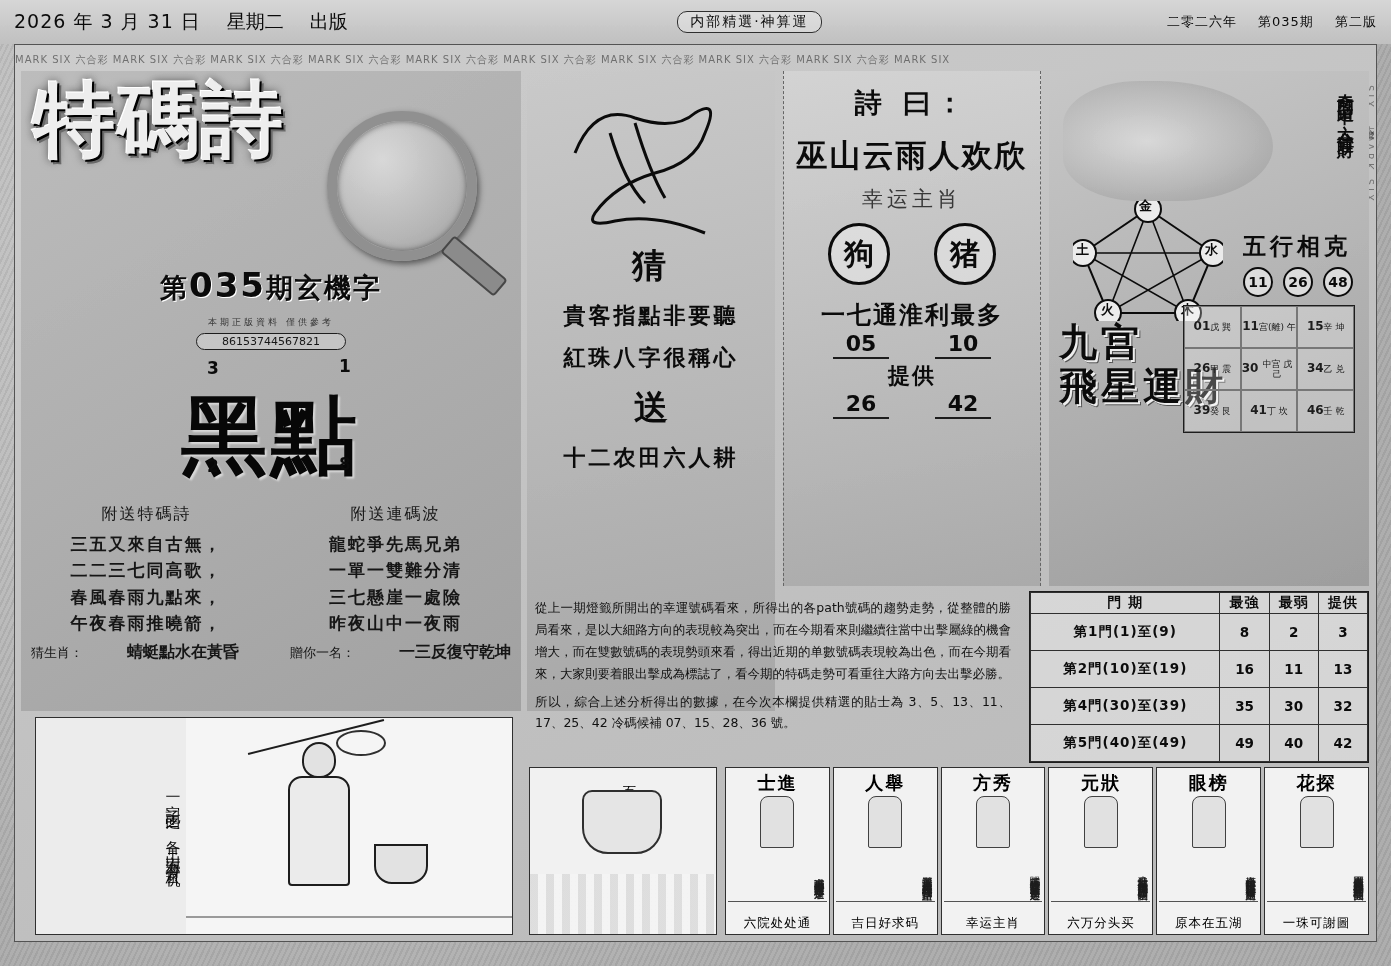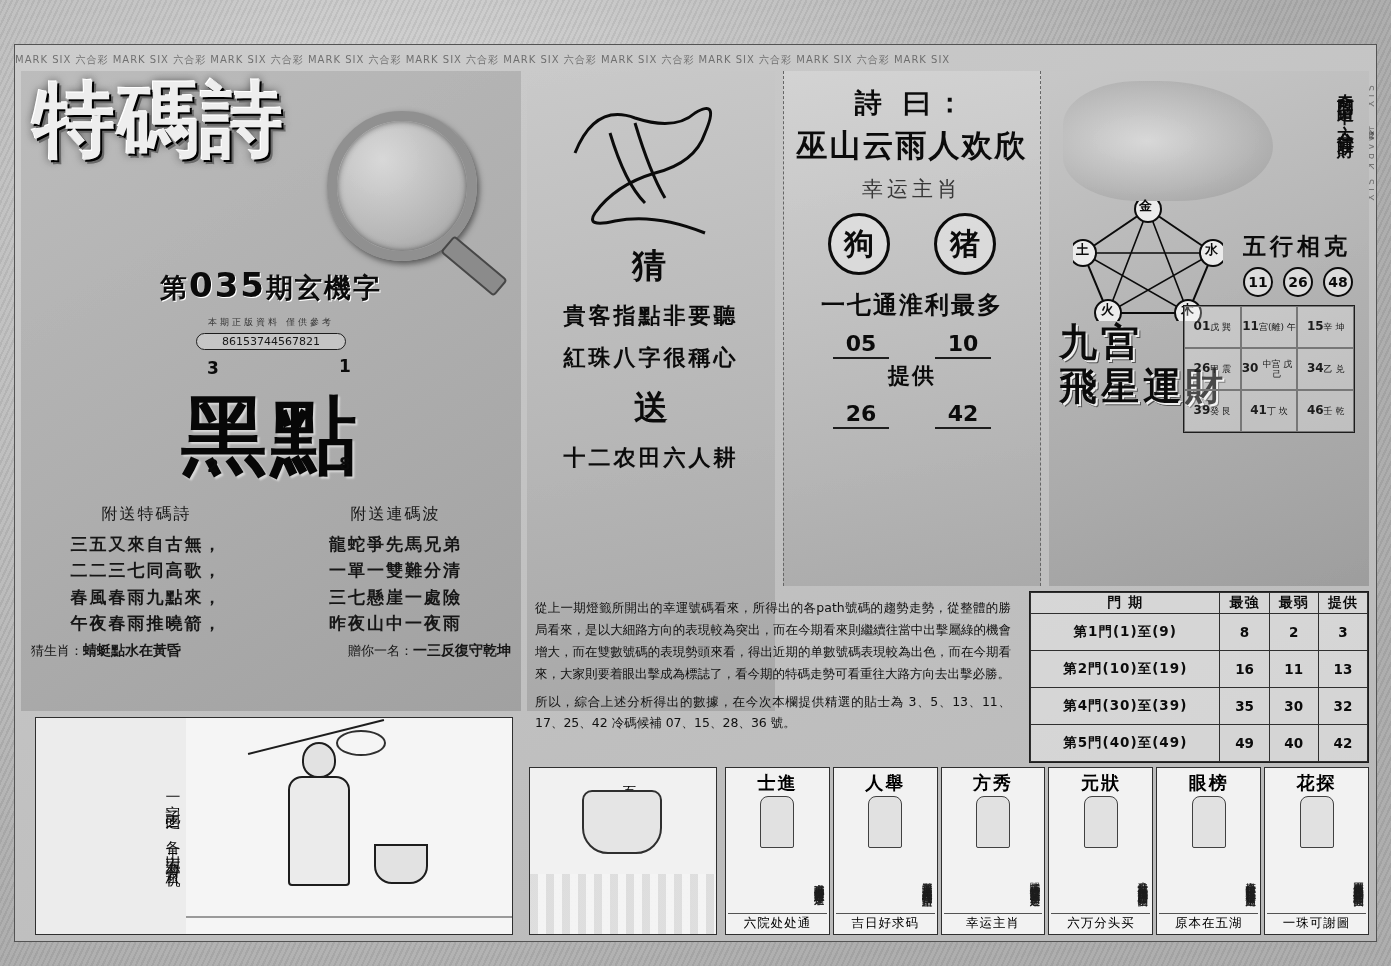--- a/index.html
+++ b/index.html
@@ -116,21 +116,21 @@
   .n8 { left:318px; top:102px; }
 
   .two-col { display:flex; padding:0 8px; gap:14px; margin-top:2px; }
   .two-col .blk { flex:1; text-align:center; }
   .blk .hd { font-size:16px; letter-spacing:2px; margin-bottom:6px; }
   .blk .ln { font-size:17px; letter-spacing:2px; line-height:1.55; font-weight:bold; }
   .bottom-note {
     display:flex; justify-content:space-between; align-items:center;
     padding:6px 10px 0 10px; font-size:13px;
   }
-  .bottom-note b { font-size:14px; }
+  .bottom-note b { font-size:16px;margin-left:44px; }
 
   
   .pic-panel {
     position:absolute; left:20px; top:672px; width:478px; height:218px;
     border:1px solid #333; background:#e7e7e7;
     display:flex;
   }
   .pic-panel .verse {
     width:150px; padding:8px 4px; display:flex; gap:4px; justify-content:center;
     writing-mode:vertical-rl; font-size:15px; letter-spacing:4px; color:#111;
@@ -167,30 +167,30 @@
     background:linear-gradient(170deg,#cfcfcf,#a8a8a8);
     border-left:1px dashed #666; border-right:1px dashed #666;
     text-align:center; color:#111;
   }
   .rm-top {
     margin-top:10px; font-size:19px; letter-spacing:2px; font-weight:bold;
     border:1px solid #333; border-radius:14px; display:inline-block; padding:2px 10px;
     background:rgba(255,255,255,.2);
   }
   .rm-shi { font-size:27px; letter-spacing:6px; margin-top:14px; font-weight:bold;text-align:center; }
-  .rm-poem { font-size:31px; letter-spacing:2px; margin-top:4px; font-weight:bold; }
+  .rm-poem { font-size:31px; letter-spacing:2px; margin-top:14px; font-weight:bold; }
   .rm-sub { font-size:21px; letter-spacing:4px; margin-top:8px; color:#3b3b3b; }
   .zodiac { display:flex; justify-content:center; gap:44px; margin-top:10px; }
   .zodiac .z {
     width:62px; height:62px; border:3px solid #111; border-radius:50%;
     display:flex; align-items:center; justify-content:center;
     font-size:30px; font-weight:bold; background:rgba(255,255,255,.35);
   }
   .rm-line { font-size:24px; letter-spacing:2px; margin-top:14px; font-weight:bold;}
-  .nums2 { display:flex; justify-content:center; gap:46px; margin-top:10px; }
+  .nums2 { display:flex; justify-content:center; gap:46px; }
   .nums2 .n {
     width:56px; border-bottom:2px solid #222; font-size:22px; font-weight:bold; padding-bottom:1px;
   }
   .rm-provide { font-size:22px; letter-spacing:2px; margin-top:2px; font-weight:bold; position:relative; }
 
   
   .col-right {
     position:absolute; left:1034px; top:26px; width:320px; height:515px;
     background:linear-gradient(160deg,#c4c4c4,#9c9c9c);
     color:#111;
@@ -283,27 +283,40 @@
   .card .ttl { font-size:18px; font-weight:bold; letter-spacing:2px; }
   .card .body {
     flex:1; width:100%; display:flex; justify-content:center; gap:2px;
     writing-mode:vertical-rl; font-size:10.5px; line-height:1.35;
     padding:2px 0; color:#222; overflow:hidden;
   }
   .card .fig {
     width:34px; height:52px; border:1px solid #444; border-radius:8px 8px 2px 2px;
     background:#dcdcdc; align-self:center; margin:1px 0;
   }
-  .card .foot { font-size:12.5px; letter-spacing:1px; border-top:1px solid #555; width:100%; text-align:center; padding-top:1px;}
+  .card .foot { font-size:12.5px; letter-spacing:1px; border-top:1px solid #555; width:100%; text-align:center; padding-top:13px;}
 </style>
 </head>
 <body>
 
 <div class="page">
 
+  <div class="topbar">
+    <span class="date">2026 年 3 月 31 日</span>
+    <span class="pub">星期二</span>
+    <span class="pub">出版</span>
+    <span class="center">
+      <span class="pill">内部精選·神算運</span>
+    </span>
+    <span class="right">
+      <span>二零二六年</span>
+      <span>第035期</span>
+      <span>第二版</span>
+    </span>
+  </div>
 
   <div class="frame">
 
     <div class="wm-band top">MARK SIX 六合彩 MARK SIX 六合彩 MARK SIX 六合彩 MARK SIX 六合彩 MARK SIX 六合彩 MARK SIX 六合彩 MARK SIX 六合彩 MARK SIX 六合彩 MARK SIX 六合彩 MARK SIX</div>
     <div class="wm-side right">MARK SIX 六合彩 MARK SIX 六合彩 MARK SIX 六合彩 MARK SIX 六合彩 MARK SIX 六合彩 MARK SIX 六合彩 MARK SIX 六合彩 MARK SIX 六合彩 MARK SIX 六合彩 MARK SIX</div>
     <div class="wm-band bottom">MARK SIX 六合彩 MARK SIX 六合彩 MARK SIX 六合彩 MARK SIX 六合彩 MARK SIX 六合彩 MARK SIX 六合彩 MARK SIX 六合彩 MARK SIX 六合彩 MARK SIX 六合彩 MARK SIX</div>
 
     <div class="col-left">
       <div class="title-art">
         <div class="big">特碼詩</div>

